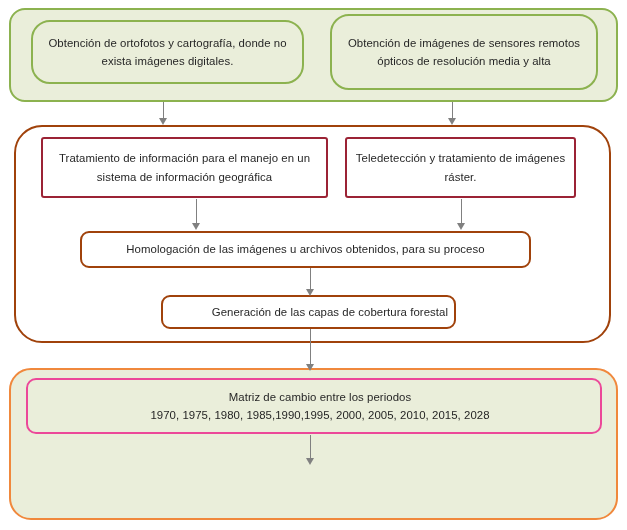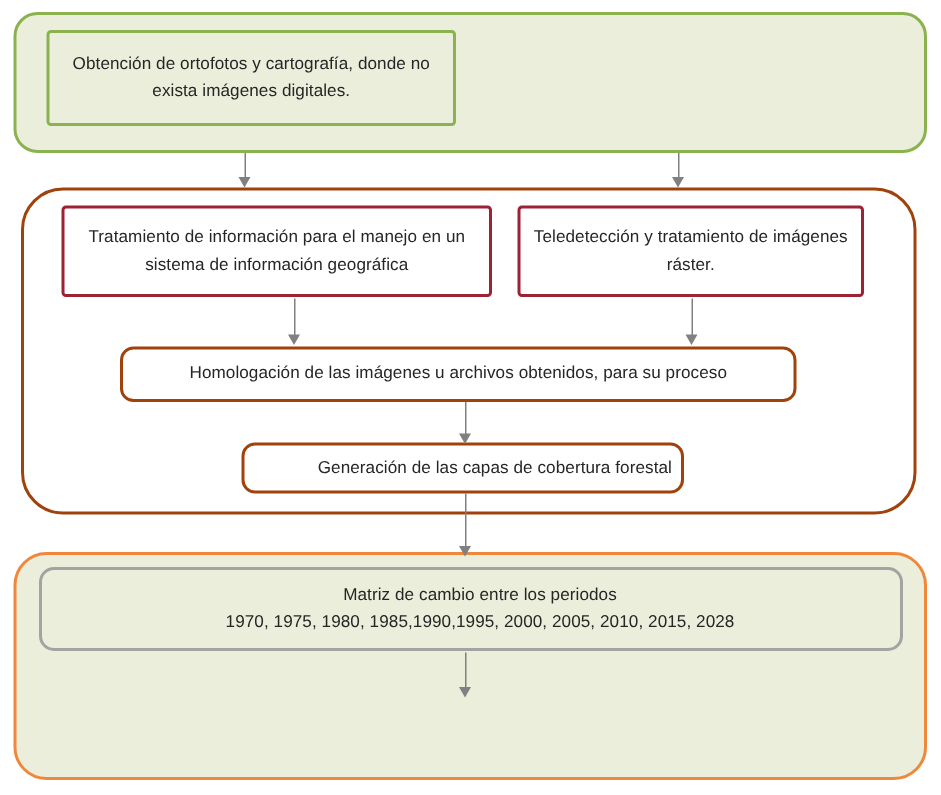--- a/index.html
+++ b/index.html
@@ -28,21 +28,21 @@
 
   
   .grp-green{
     left:9px;top:8px;width:609px;height:94px;
     border:2px solid #8cb24f;
     border-radius:16px;
     background:#eaeeda;
   }
   .box-green{
     border:2px solid #8cb24f;
-    border-radius:3px;
+    border-radius:19px;
     background:#eaeeda;
     font-size:11.4px;
   }
   .box-ortofotos{left:31px;top:20px;width:273px;height:64px;}
   .box-sensores{left:330px;top:14px;width:268px;height:76px;}
 
   
   .grp-brown{
     left:14px;top:125px;width:597px;height:218px;
     border:2px solid #a0420b;
@@ -67,21 +67,21 @@
   .box-generacion{left:161px;top:295px;width:295px;height:34px;text-align:right;}
 
   
   .grp-orange{
     left:9px;top:368px;width:609px;height:152px;
     border:2px solid #f0883c;
     border-radius:22px;
     background:#eaeeda;
   }
   .box-orange{
-    border:2px solid #a3a3a3;
+    border:2px solid #ec4899;
     border-radius:10px;
     background:#eaeeda;
     font-size:11.4px;
   }
   .box-matriz{left:26px;top:378px;width:576px;height:56px;}
   .box-analisis{left:145px;top:464px;width:336px;height:37px;}
 
   
   .arrow{position:absolute;}
   .arrow .shaft{
@@ -100,20 +100,23 @@
 <body>
 
 <div class="stage">
 
   <div class="node grp-green"></div>
 
   <div class="node box-green box-ortofotos">
     <span>Obtención de ortofotos y cartografía, donde no exista imágenes digitales.</span>
   </div>
 
+  <div class="node box-green box-sensores">
+    <span>Obtención de imágenes de sensores remotos ópticos de resolución media y alta</span>
+  </div>
 
   <div class="node grp-brown"></div>
 
   <div class="node box-maroon box-tratamiento">
     <span>Tratamiento de información para el manejo en un sistema de información geográfica</span>
   </div>
 
   <div class="node box-brown box-homologacion">
     <span>Homologación de las imágenes u archivos obtenidos, para su proceso</span>
   </div>

